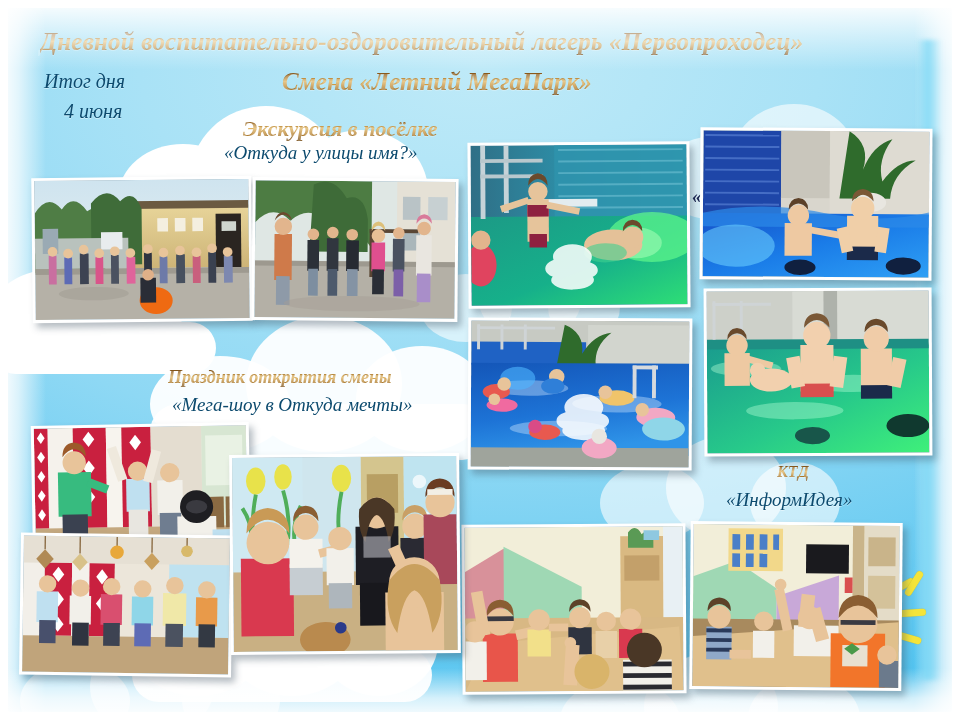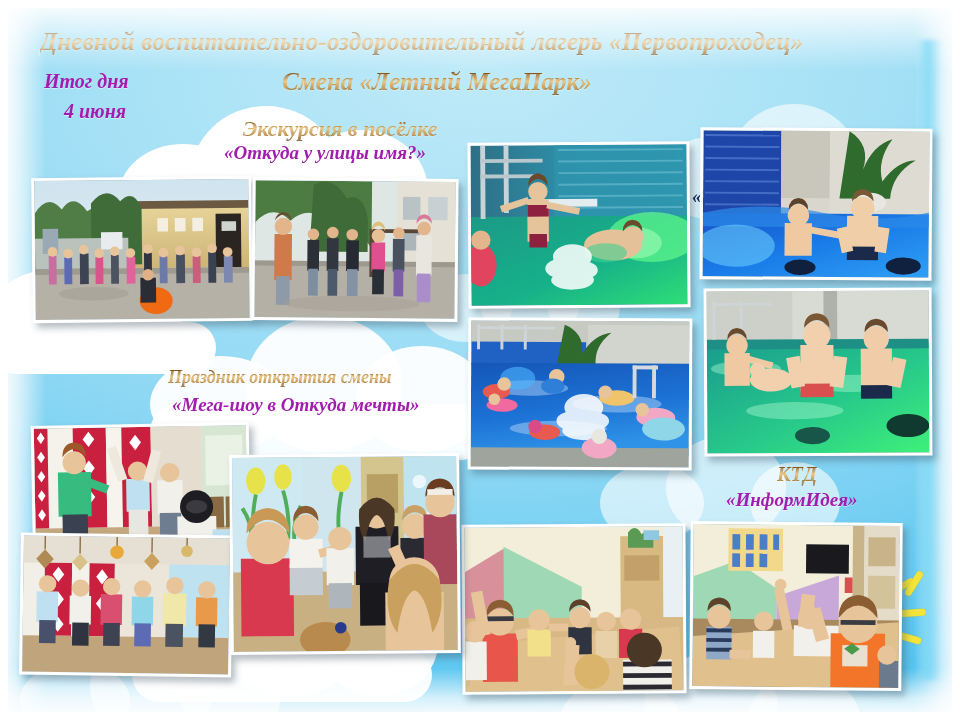--- a/index.html
+++ b/index.html
@@ -91,37 +91,37 @@
     color: #8a5a1e;
     background: linear-gradient(to bottom, #5d3a10 0%, #8d5c1c 22%, #e0b563 48%, #b98430 68%, #6b4414 100%);
     -webkit-background-clip: text;
     background-clip: text;
     -webkit-text-fill-color: transparent;
     text-shadow: 0 1px 0 rgba(255,255,255,0.25);
   }
   .title-navy {
     font-family: "Liberation Serif", serif;
     font-style: italic;
-    font-weight: bold;
-    color: #a21caf;
+    font-weight: normal;
+    color: #0c4a6e;
     text-shadow: 0 1px 0 rgba(255,255,255,0.45);
   }
 
   #main-title   { left: 40px;  top: 28px;  font-size: 25px; letter-spacing: 0.2px; }
   #sub-title    { left: 282px; top: 68px;  font-size: 25px; }
   #day-line1    { left: 44px;  top: 70px;  font-size: 20px; }
   #day-line2    { left: 64px;  top: 100px; font-size: 20px; }
 
   #exc-line1    { left: 243px; top: 116px; font-size: 22px; }
   #exc-line2    { left: 224px; top: 142px; font-size: 19px; }
 
   #open-line1   { left: 168px; top: 367px; font-size: 18px; }
   #open-line2   { left: 172px; top: 394px; font-size: 19px; }
 
-  #ktd-line1    { left: 777px; top: 463px; font-size: 20px; }
+  #ktd-line1    { left: 777px; top: 463px; font-size: 16px; }
   #ktd-line2    { left: 726px; top: 489px; font-size: 19px; }
 
   
   #occluded-frag {
     left: 692px; top: 186px; font-size: 19px;
     color: #15214f; font-family: "Liberation Serif", serif;
     font-style: italic; font-weight: bold;
     z-index: 3;
   }
 

